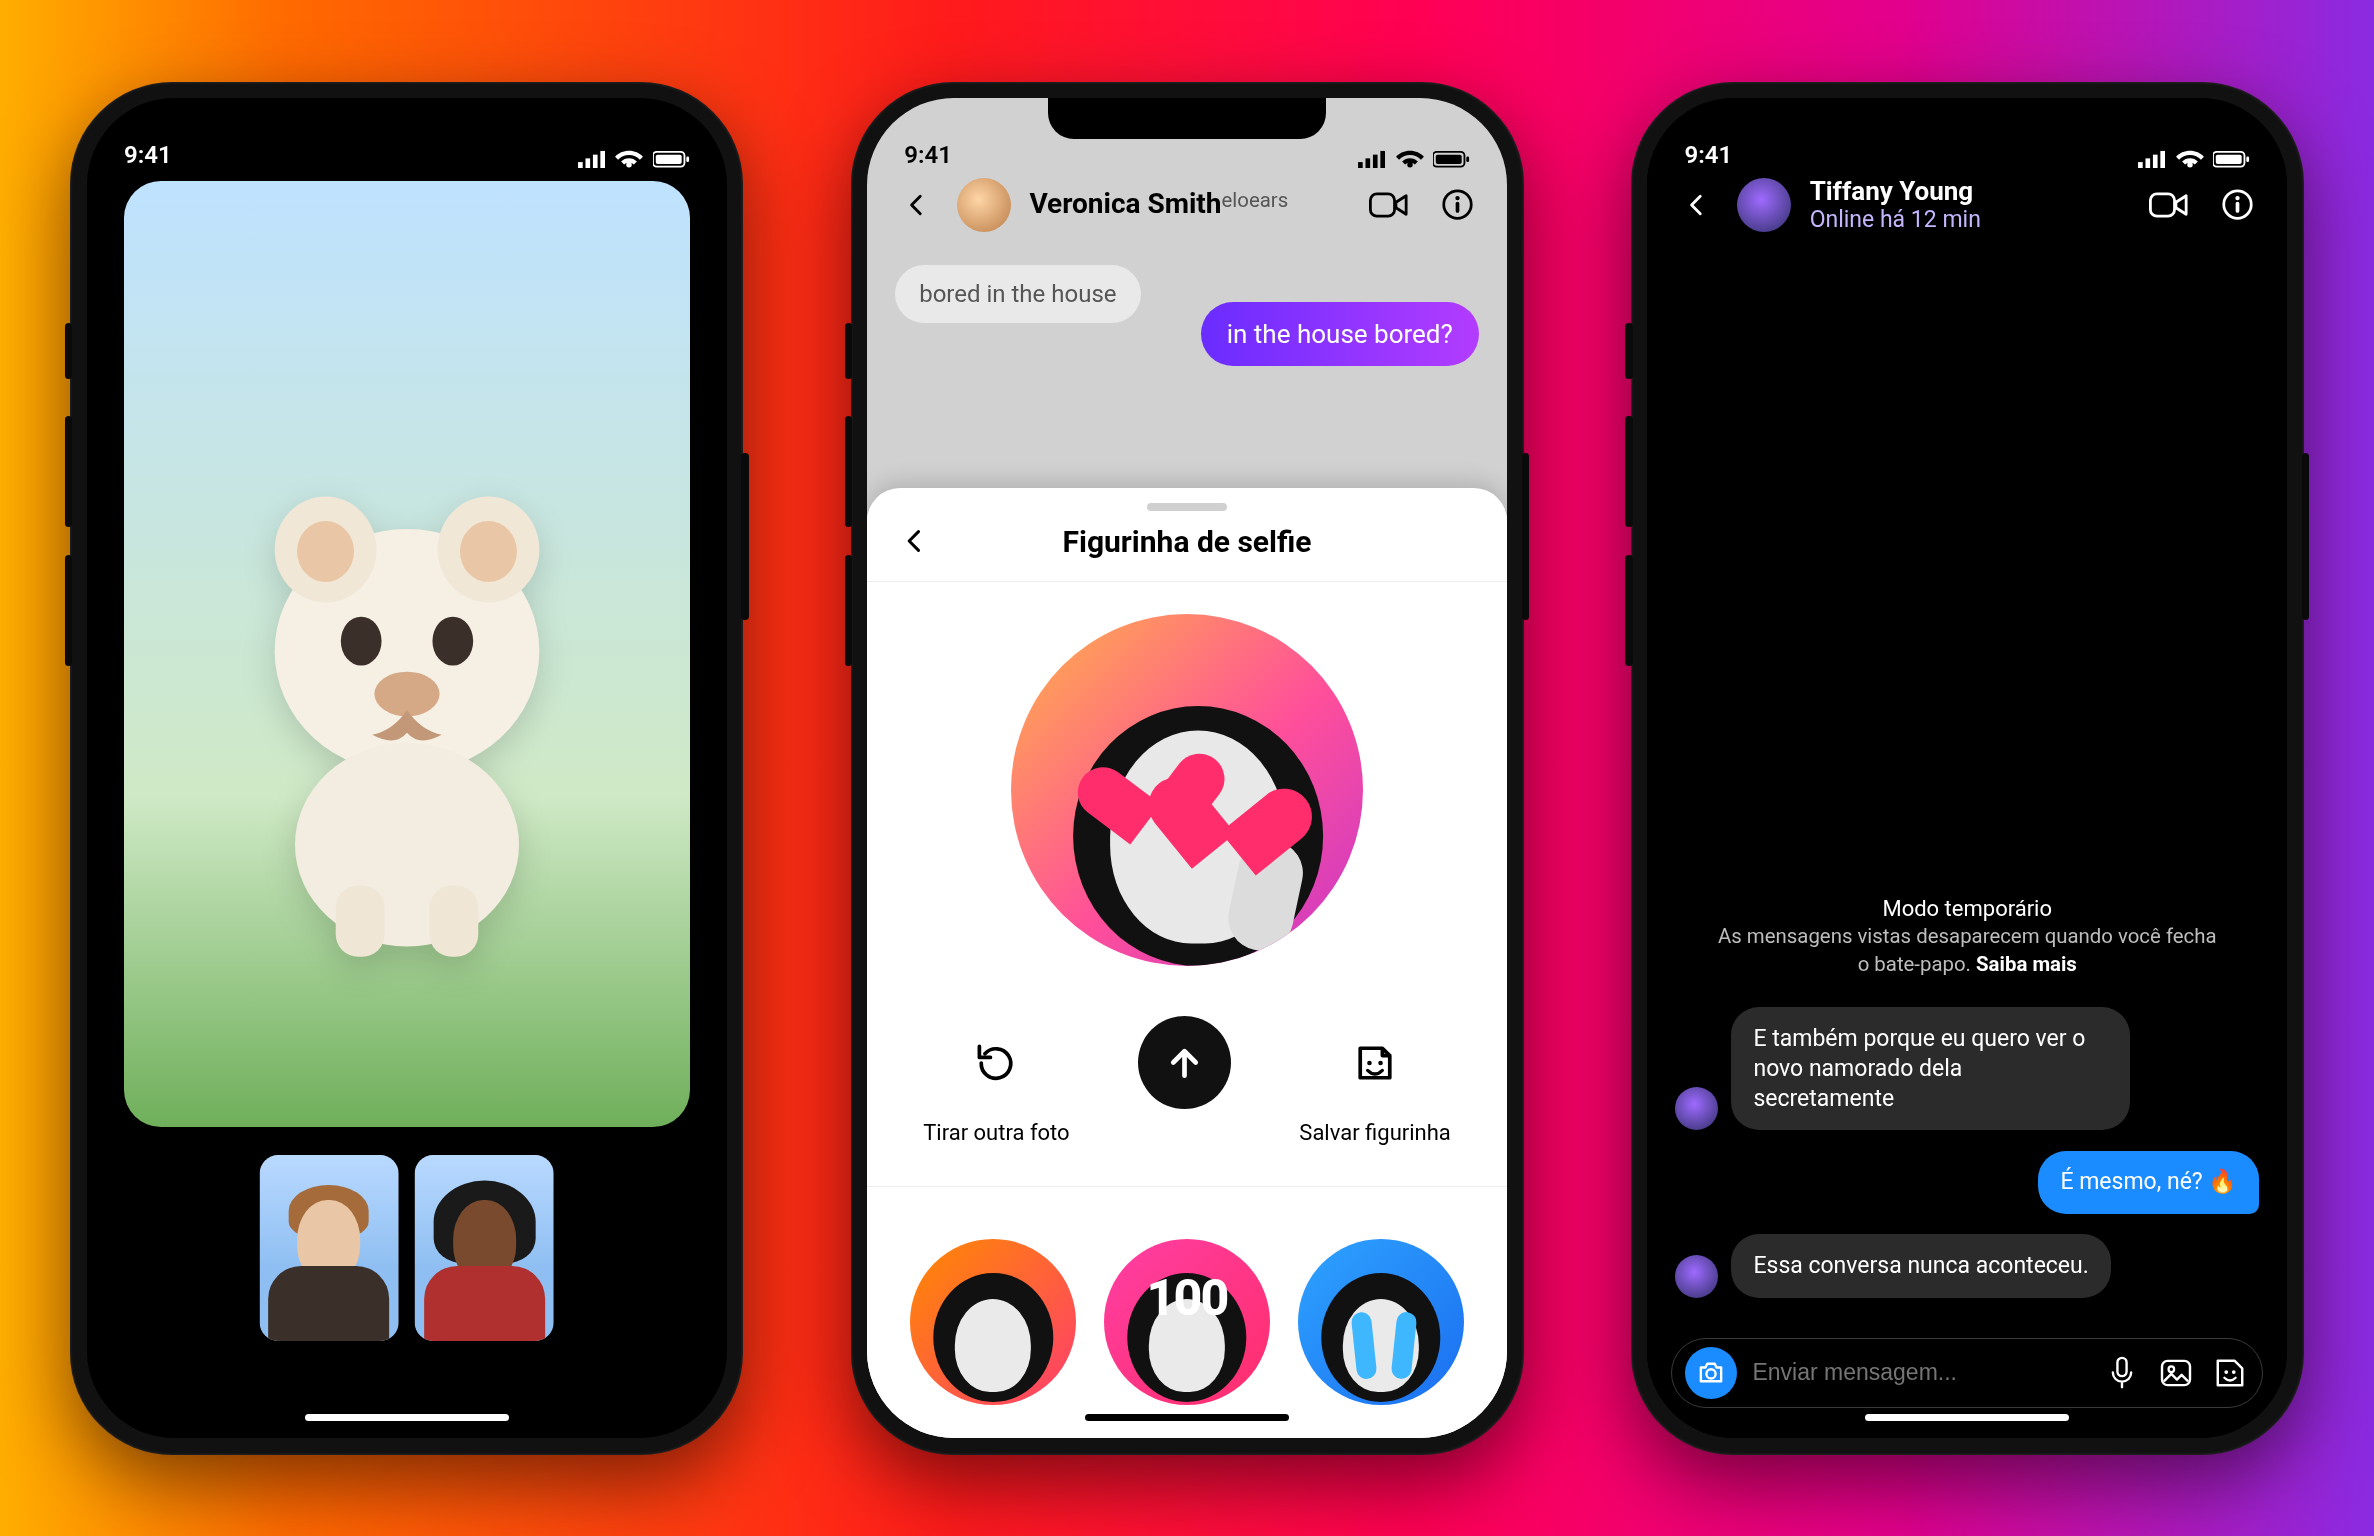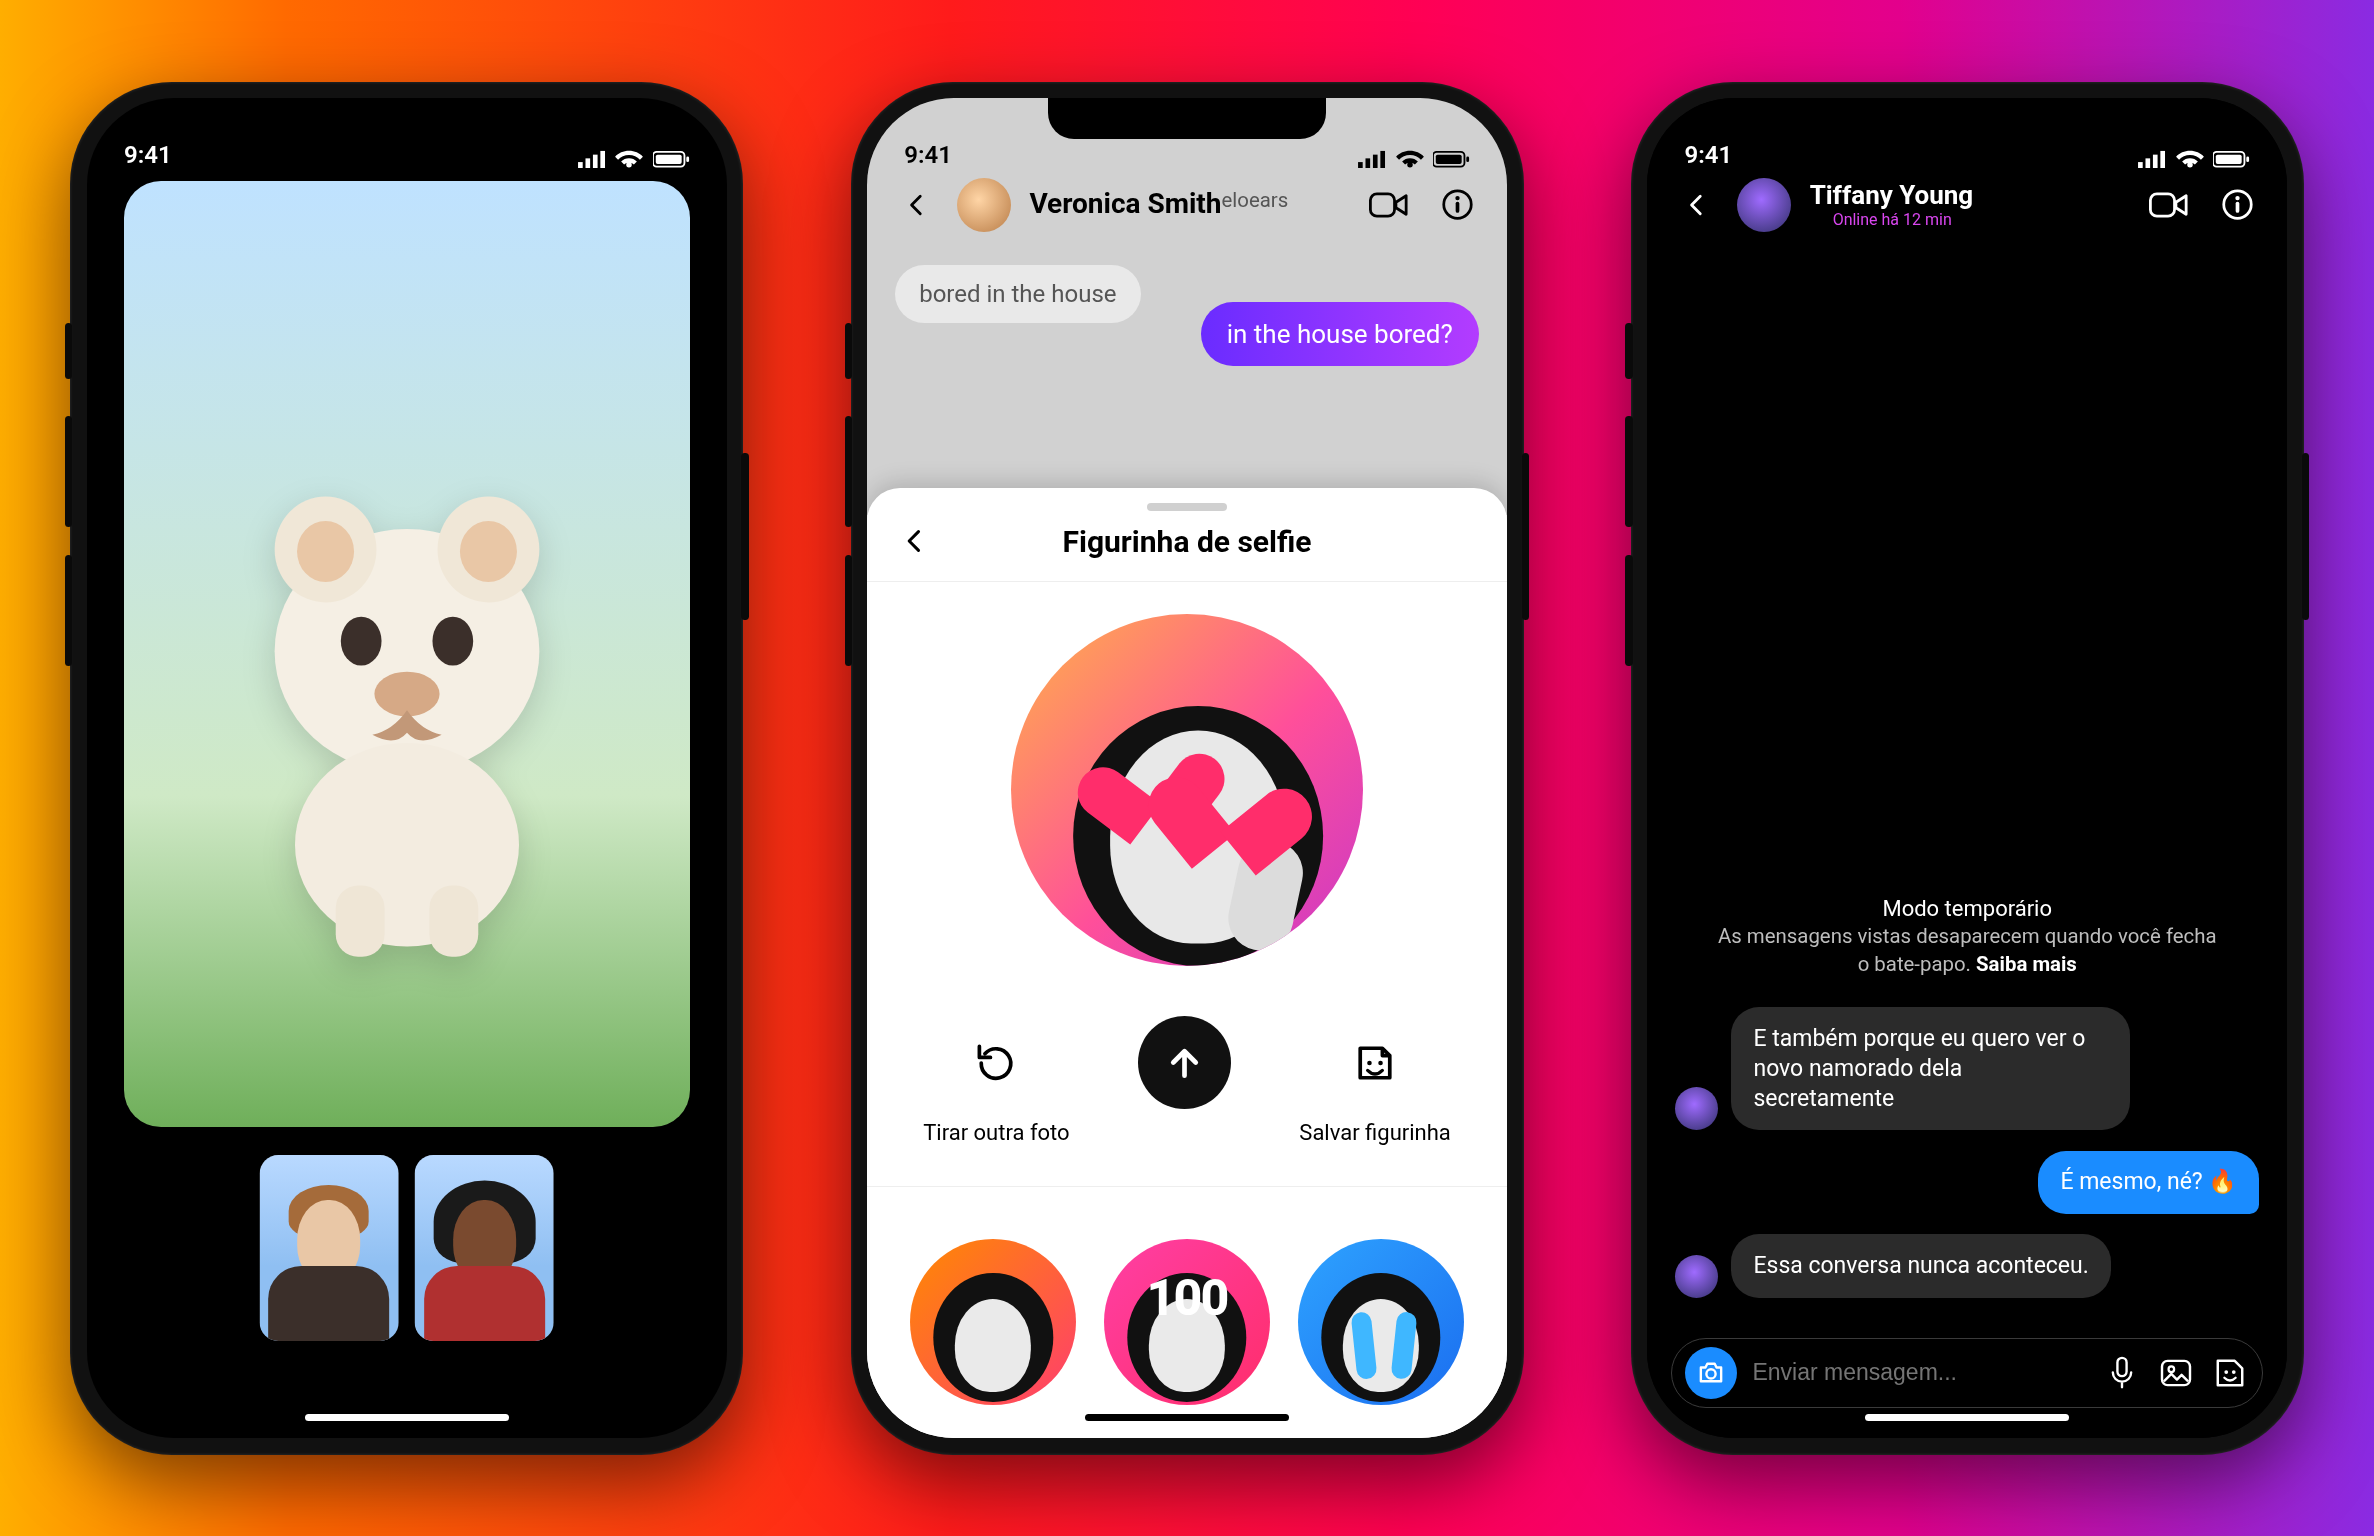--- a/index.html
+++ b/index.html
@@ -153,21 +153,21 @@
   .sticker .hundred{position:absolute;left:50%;top:18%;transform:translateX(-50%);color:#fff;font-weight:800;font-size:50px;letter-spacing:-1.9px;}
   .sticker .tears::before,.sticker .tears::after{content:"";position:absolute;top:44%;width:20.4px;height:67px;background:#3fb7ff;border-radius:11px;}
   .sticker .tears::before{left:34%;transform:rotate(-6deg);}
   .sticker .tears::after{right:30%;transform:rotate(6deg);}
 
   
   .p3-screen{position:absolute;inset:0;background:#000;color:#fff;}
   .p3-header{position:absolute;top:65px;left:0;right:0;height:83px;display:flex;align-items:center;gap:18.6px;padding:0 28px;}
   .p3-avatar{width:54px;height:54px;border-radius:50%;background:radial-gradient(circle at 45% 40%, #9f6bff, #2e2e66);}
   .p3-name .n{font-weight:700;font-size:26px;}
-  .p3-name .u{font-size:16px;color:#d946ef;margin-left:23px;}
+  .p3-name .u{font-size:23px;color:#c4b5fd;}
   .pill{position:absolute;top:176px;left:50%;transform:translateX(-50%);background:#2b2b2b;color:#fff;padding:13px 24px;border-radius:37px;font-size:20.4px;}
   .vanish-note{position:absolute;left:65px;right:65px;top:798px;text-align:center;}
   .vanish-note .t{font-weight:400;font-size:22px;margin-bottom:2px;}
   .vanish-note .d{font-size:20.4px;color:#bdbdbd;line-height:1.35;}
   .vanish-note .d b{color:#fff;font-weight:700;}
   .p3-msgs{position:absolute;left:28px;right:28px;top:909px;bottom:130px;}
   .row{display:flex;align-items:flex-end;gap:13px;margin-bottom:20.4px;}
   .row.right{justify-content:flex-end;}
   .mini-av{width:43px;height:43px;border-radius:50%;background:radial-gradient(circle at 45% 40%, #9f6bff, #2e2e66);flex:0 0 auto;}
   .bubble{max-width:399px;padding:16.7px 22px;border-radius:28px;font-size:23px;line-height:1.3;}

